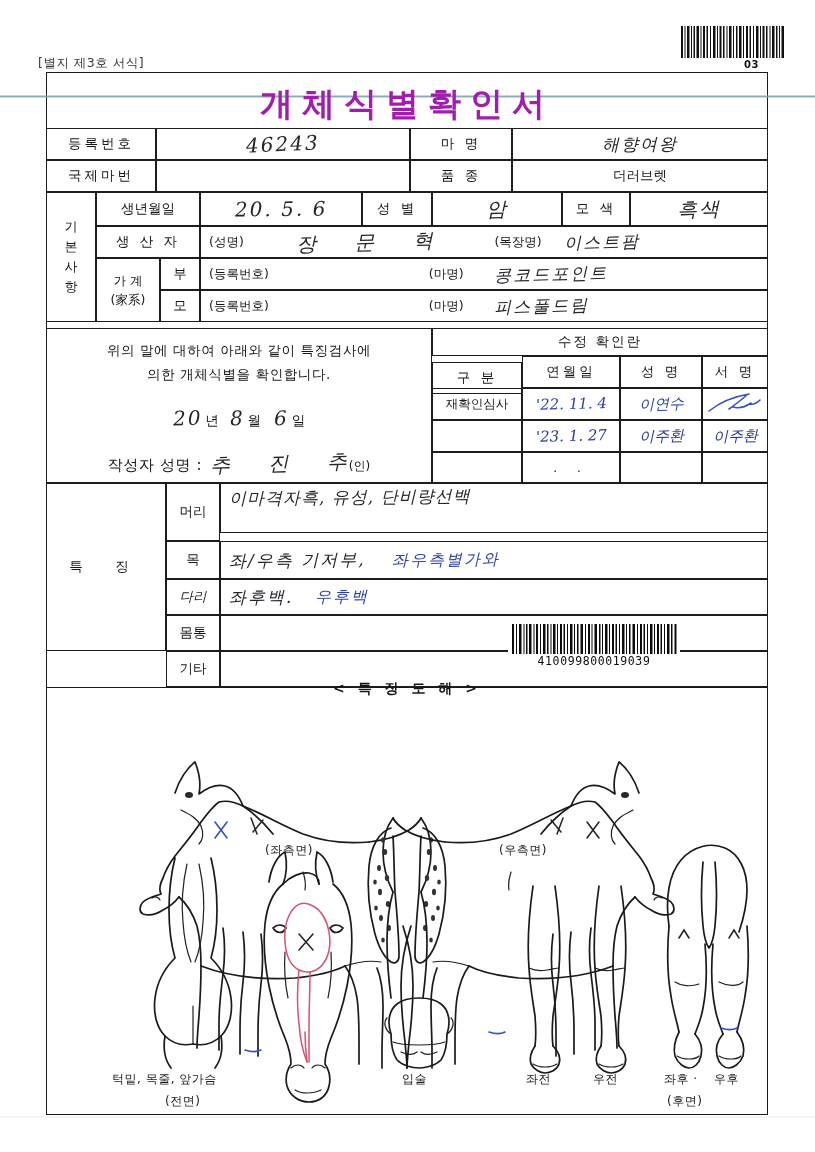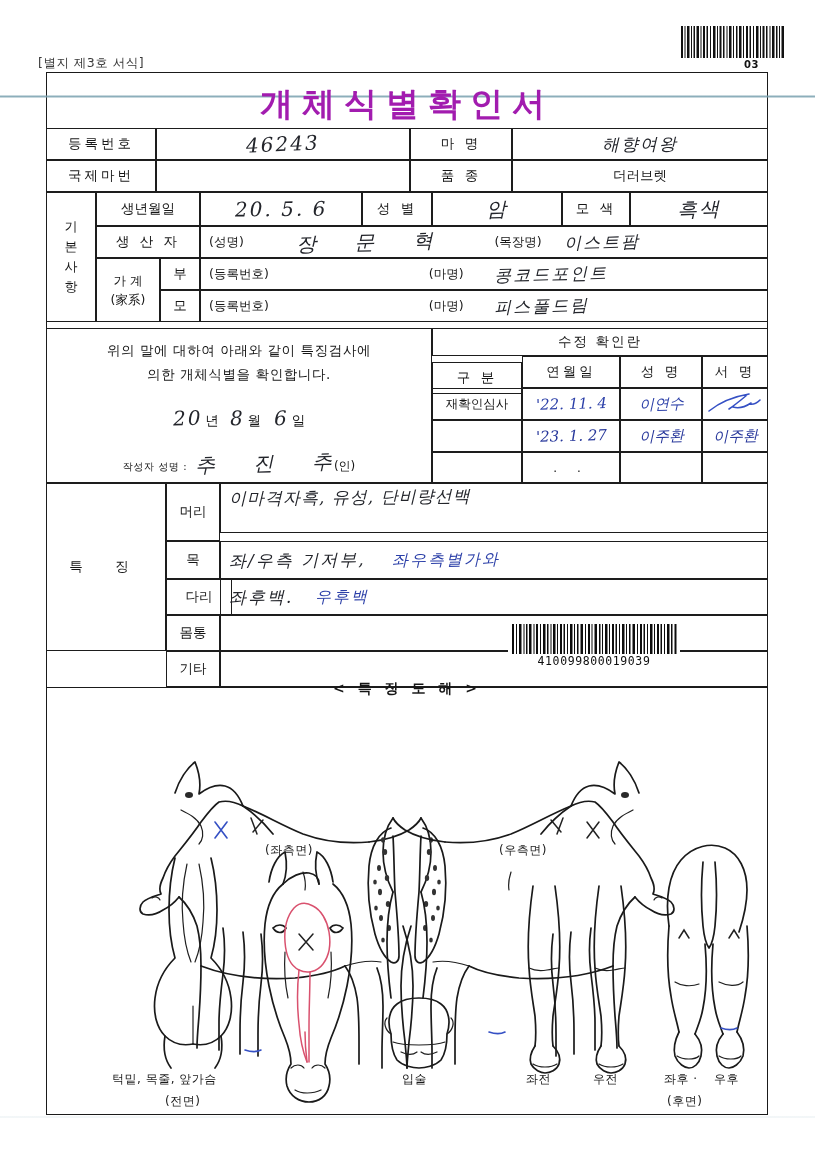--- a/index.html
+++ b/index.html
@@ -243,21 +243,21 @@
     <div style="margin-top:6px;font-size:13.5px;letter-spacing:.6px;">의한 개체식별을 확인합니다.</div>
     <div style="margin-top:22px;display:flex;align-items:baseline;gap:3px;">
       <span class="hw">20</span>
       <span style="font-size:13.5px;">년</span>
       <span class="hw" style="margin-left:8px;">8</span>
       <span style="font-size:13.5px;">월</span>
       <span class="hw" style="margin-left:10px;">6</span>
       <span style="font-size:13.5px;">일</span>
     </div>
     <div style="margin-top:20px;display:flex;align-items:baseline;">
-      <span style="font-size:10px;letter-spacing:.6px;">작성자 성명 :</span>
+      <span style="font-size:15px;letter-spacing:.6px;">작성자 성명 :</span>
       <span class="hw" style="margin-left:8px;letter-spacing:16px;">추 진 추</span>
       <span style="font-size:12px;margin-left:-14px;">(인)</span>
     </div>
   </div>
 
   <div class="cell" style="left:432px;top:328px;width:336px;height:28px;letter-spacing:2px;">수정 확인란</div>
 
   <div class="cell lbl" style="left:432px;top:356px;width:90px;height:32px;margin-top:6px;">구 분</div>
   <div class="cell lbl" style="left:522px;top:356px;width:98px;height:32px;">연월일</div>
   <div class="cell lbl" style="left:620px;top:356px;width:82px;height:32px;">성 명</div>
@@ -298,21 +298,21 @@
   <div class="cell left" style="left:220px;top:483px;width:548px;height:50px;align-items:flex-start;padding-top:2px;">
     <span class="hw tilt0" style="font-size:17px;letter-spacing:1px;">이마격자흑, 유성,  단비량선백</span>
   </div>
 
   <div class="cell" style="left:166px;top:541px;width:54px;height:38px;">목</div>
   <div class="cell left" style="left:220px;top:541px;width:548px;height:38px;">
     <span class="hw tilt0" style="font-size:17px;">좌/우측 기저부,</span>
     <span class="hw blue tilt0" style="font-size:16px;margin-left:26px;">좌우측별가와</span>
   </div>
 
-  <div class="cell" style="left:166px;top:579px;width:66px;height:36px;">다리</div>
+  <div class="cell" style="left:166px;top:579px;width:54px;height:36px;font-style:italic;">다리</div>
   <div class="cell left" style="left:220px;top:579px;width:548px;height:36px;">
     <span class="hw tilt0" style="font-size:17px;">좌후백.</span>
     <span class="hw blue tilt0" style="font-size:16px;margin-left:22px;">우후백</span>
   </div>
 
   <div class="cell" style="left:166px;top:615px;width:54px;height:36px;">몸통</div>
   <div class="cell left" style="left:220px;top:615px;width:548px;height:36px;"></div>
 
   <div class="cell" style="left:166px;top:651px;width:54px;height:36px;">기타</div>
   <div class="cell left" style="left:220px;top:651px;width:548px;height:36px;"></div>

